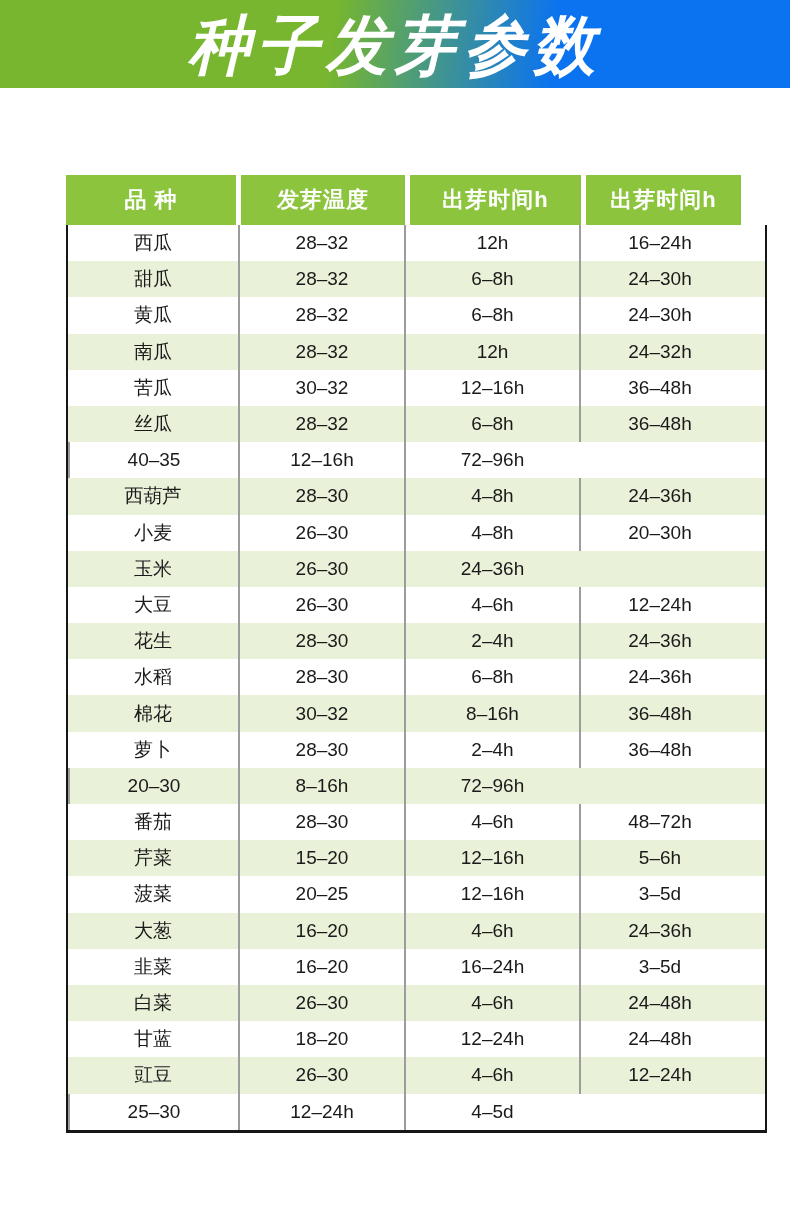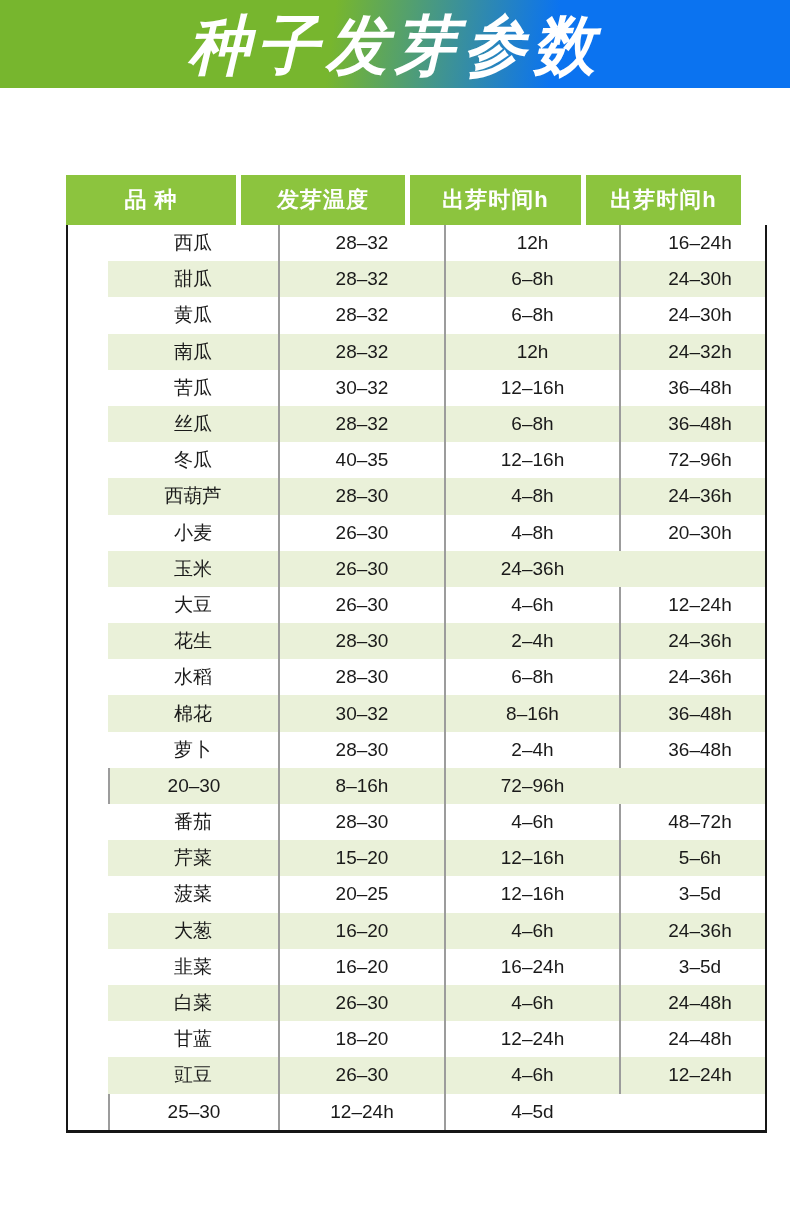--- a/index.html
+++ b/index.html
@@ -44,21 +44,20 @@
     display:flex;align-items:center;justify-content:center;
     color:#ffffff;
     font-size:22px;
     font-weight:bold;
     letter-spacing:1px;
   }
   .tbody{
     border:2px solid var(--border_dark);
     border-top:none;
     border-bottom-width:3px;
-    padding-left:40px;
   }
   .row{
     display:grid;
     grid-template-columns:170px 166px 175px 160px;
   }
   .row:nth-child(even){background:var(--row_alt);}
   .row:nth-child(odd){background:#ffffff;}
   .cell{
     box-sizing:border-box;
     height:36.2px;
@@ -115,21 +114,20 @@
         <div class="cell c2">12–16h</div>
         <div class="cell c3">36–48h</div>
       </div>
       <div class="row">
         <div class="cell c0">丝瓜</div>
         <div class="cell c1">28–32</div>
         <div class="cell c2">6–8h</div>
         <div class="cell c3">36–48h</div>
       </div>
       <div class="row">
-        <div class="cell c0">冬瓜</div>
         <div class="cell c1">40–35</div>
         <div class="cell c2">12–16h</div>
         <div class="cell c3">72–96h</div>
       </div>
       <div class="row">
         <div class="cell c0">西葫芦</div>
         <div class="cell c1">28–30</div>
         <div class="cell c2">4–8h</div>
         <div class="cell c3">24–36h</div>
       </div>

